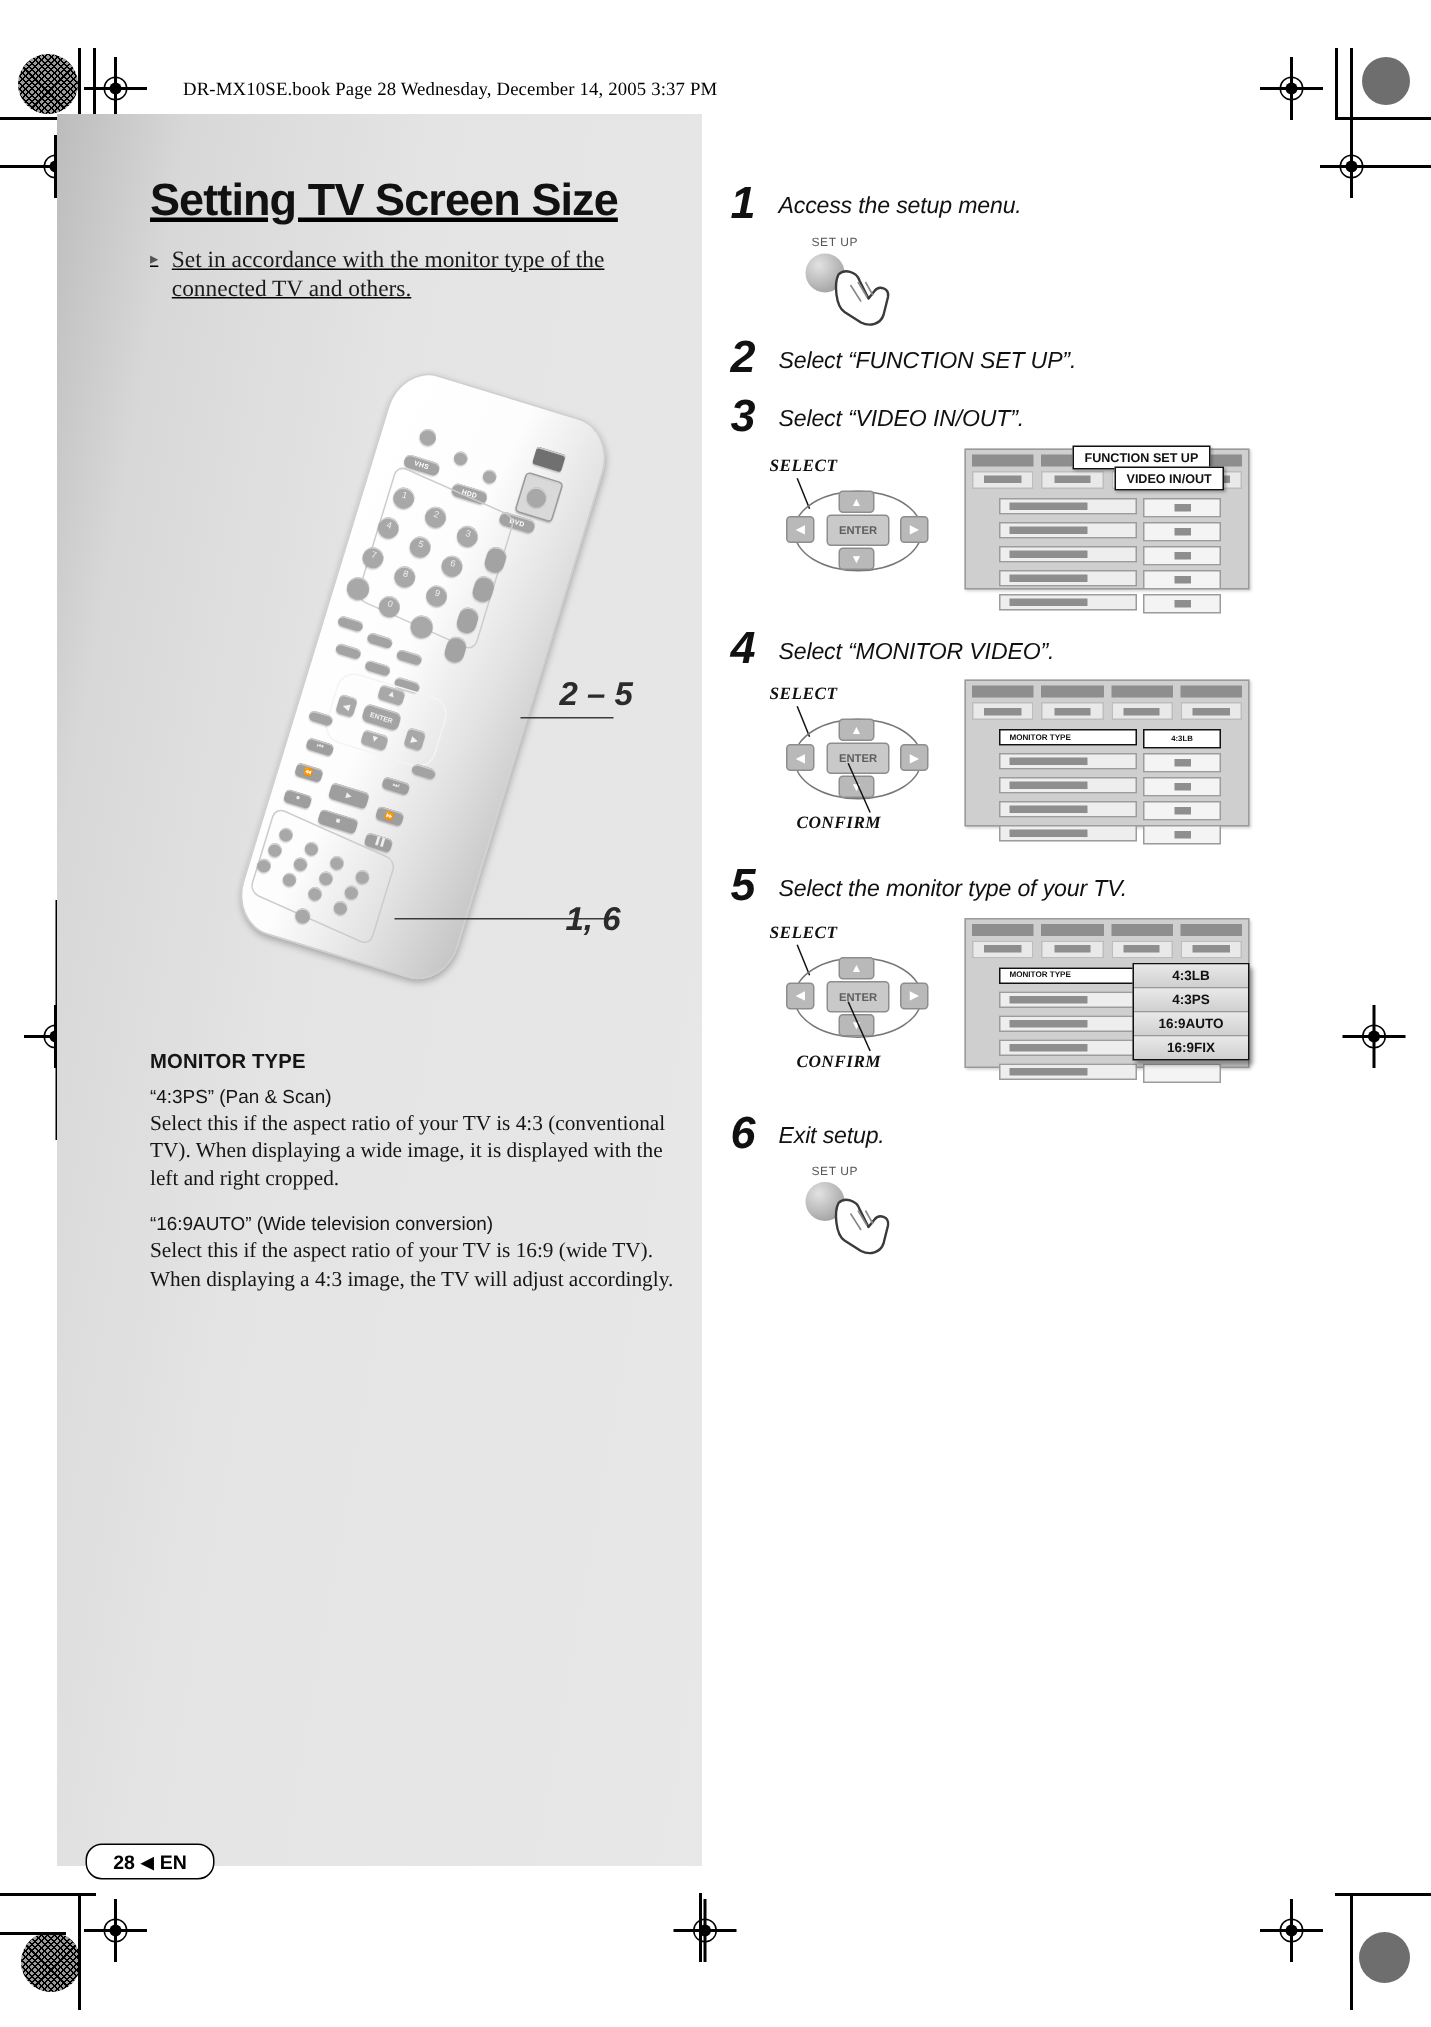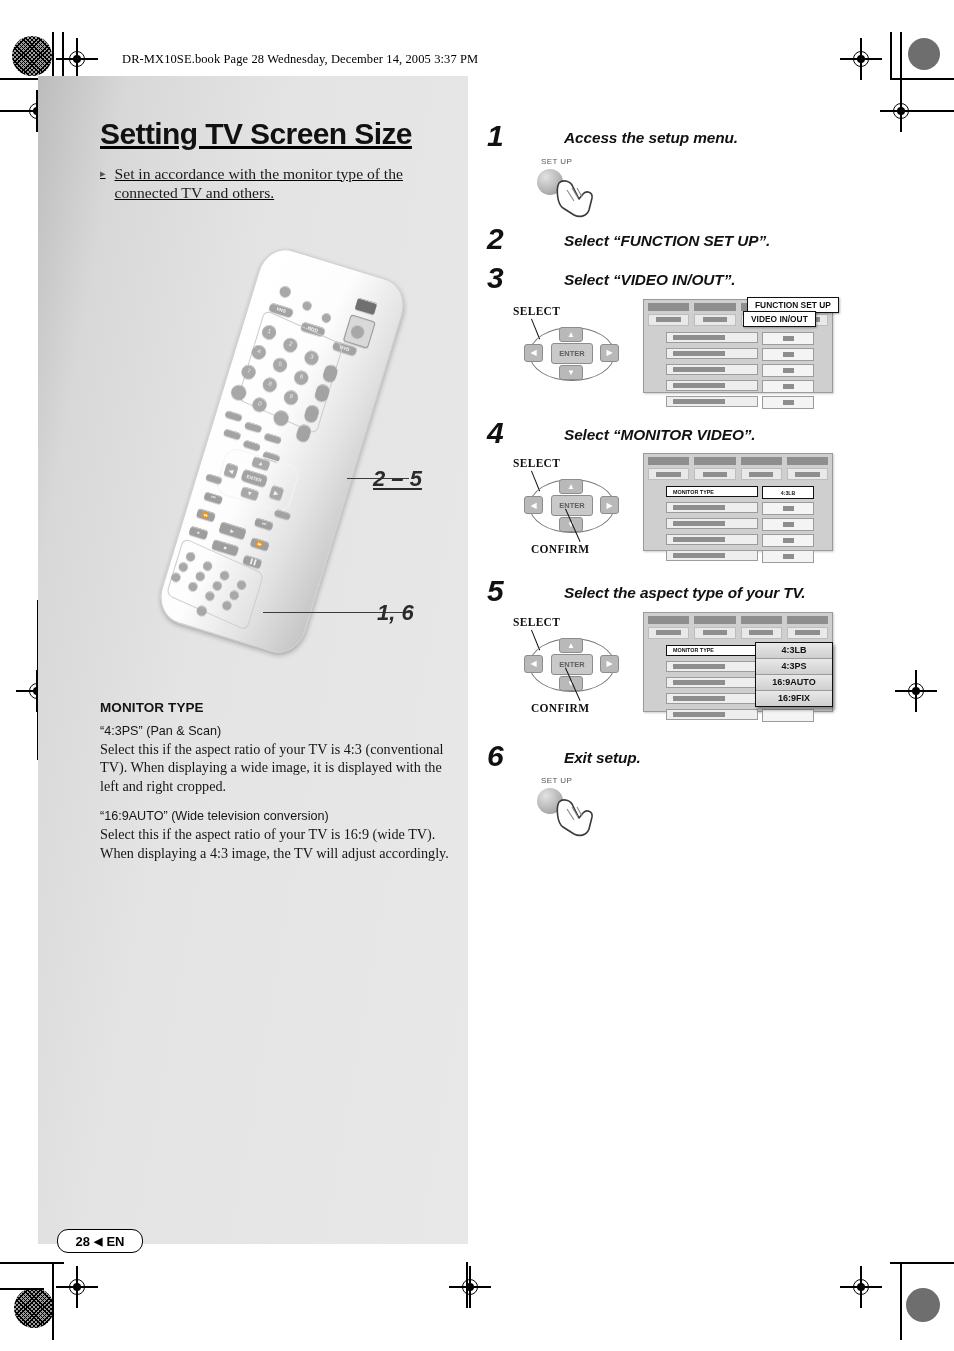--- a/index.html
+++ b/index.html
@@ -94,34 +94,34 @@
     font-family:"Liberation Sans",sans-serif;font-weight:bold;font-size:13px;color:#000;
   }
   #footer .tri{font-size:11px;}
 
   
   #right-col{position:absolute;left:487px;top:122px;width:430px;}
   .step{position:relative;margin-bottom:2px;}
   .step-head{display:flex;align-items:flex-start;gap:11px;}
   .step-num{font-family:"Liberation Sans",sans-serif;font-weight:bold;font-style:italic;
      font-size:30px;line-height:.95;color:#111;width:21px;flex:none;text-align:left;}
-  .step-txt{font-family:"Liberation Sans",sans-serif;font-weight:bold;font-style:italic;
-     font-size:15.4px;color:#111;padding-top:7px;letter-spacing:-.1px;margin-left:45px;}
+  .step-txt{font-family:"Liberation Sans",sans-serif;font-weight:normal;font-style:italic;
+     font-size:15.4px;color:#111;padding-top:7px;letter-spacing:-.1px;}
 
   
   .setup-g{position:relative;height:62px;margin:6px 0 0 50px;}
   .setup-lbl{position:absolute;left:4px;top:0;font-family:"Liberation Sans",sans-serif;
       font-size:8px;color:#555;letter-spacing:.4px;}
   .setup-knob{position:absolute;left:0;top:12px;width:26px;height:26px;border-radius:50%;
       background:radial-gradient(circle at 34% 30%,#e2e2e2,#b6b6b6 55%,#8f8f8f 100%);}
   .hand{position:absolute;left:16px;top:20px;}
 
   
   .diagram{position:relative;height:100px;margin-top:4px;}
-  .sel-label{position:absolute;font-family:"Liberation Serif",serif;
+  .sel-label{position:absolute;font-family:"Liberation Serif",serif;font-style:italic;
       font-weight:bold;font-size:11.5px;color:#111;letter-spacing:.3px;}
   .pad{position:absolute;width:96px;height:56px;}
   .pad .ell{position:absolute;left:6px;top:2px;width:84px;height:52px;
       border:1px solid #777;border-radius:50%;}
   .pad .ar{position:absolute;background:#b9b9b9;border:1px solid #8d8d8d;border-radius:3px;
       display:flex;align-items:center;justify-content:center;color:#fff;font-size:8px;}
   .pad .ent{position:absolute;left:28px;top:18px;width:40px;height:19px;background:#c9c9c9;
       border:1px solid #8d8d8d;border-radius:3px;display:flex;align-items:center;
       justify-content:center;font-family:"Liberation Sans",sans-serif;font-size:7.5px;
       font-weight:bold;color:#5e5e5e;}
@@ -349,21 +349,21 @@
     <div class="btn" style="left:6px;top:342px;width:9px;height:9px;"></div>
     <div class="btn" style="left:25px;top:346px;width:9px;height:9px;"></div>
     <div class="btn" style="left:44px;top:350px;width:9px;height:9px;"></div>
     <div class="btn" style="left:63px;top:354px;width:9px;height:9px;"></div>
     <div class="btn" style="left:40px;top:366px;width:10px;height:10px;"></div>
   </div>
 
   <div class="callout-line" style="left:252px;top:228px;width:62px;"></div>
   <div class="callout-line" style="left:168px;top:362px;width:146px;"></div>
 </div>
-<div class="callout-txt" style="left:373px;top:466px;text-decoration:underline;">2 – 5</div>
+<div class="callout-txt" style="left:373px;top:450px;">2 – 5</div>
 <div class="callout-txt" style="left:377px;top:600px;">1, 6</div>
 
 <div id="mt-block">
   <div id="mt-head">MONITOR TYPE</div>
 
   <div class="mt-item">
     <div class="mt-term">“4:3PS” (Pan &amp; Scan)</div>
     <div class="mt-desc">Select this if the aspect ratio of your TV is 4:3 (conventional TV). When displaying a wide image, it is displayed with the left and right cropped.</div>
   </div>
   <div class="mt-item">
@@ -476,21 +476,21 @@
           <div class="osd-row">
               <div class="osd-cellL">
                 <i></i>
               </div>
               <div class="osd-cellR">
                 <i></i>
               </div>
             </div>
         </div>
       </div>
-      <div class="popup" style="left:260px;top:0px;">FUNCTION SET UP</div>
+      <div class="popup" style="left:228px;top:0px;">FUNCTION SET UP</div>
       <div class="popup" style="left:256px;top:14px;">VIDEO IN/OUT</div>
     </div>
   </div>
 
   <div class="step" style="margin-top:14px;">
     <div class="step-head">
       <div class="step-num">4</div>
       <div class="step-txt">Select “MONITOR VIDEO”.</div>
     </div>
     <div class="diagram" style="height:118px;">
@@ -566,21 +566,21 @@
               </div>
             </div>
         </div>
       </div>
     </div>
   </div>
 
   <div class="step" style="margin-top:8px;">
     <div class="step-head">
       <div class="step-num">5</div>
-      <div class="step-txt">Select the aspect type of your TV.</div>
+      <div class="step-txt">Select the monitor type of your TV.</div>
     </div>
     <div class="diagram" style="height:120px;">
       <div class="sel-label" style="left:26px;top:6px;">SELECT</div>
       <div class="leader" style="left:44px;top:20px;height:22px;transform:rotate(-22deg);"></div>
       <div class="pad" style="left:36px;top:26px;">
         <div class="ell"></div>
         <div class="ar" style="left:36px;top:2px;width:22px;height:13px;">▲</div>
         <div class="ar" style="left:1px;top:19px;width:17px;height:16px;">◀</div>
         <div class="ent">ENTER</div>
         <div class="ar" style="left:77px;top:19px;width:17px;height:16px;">▶</div>

